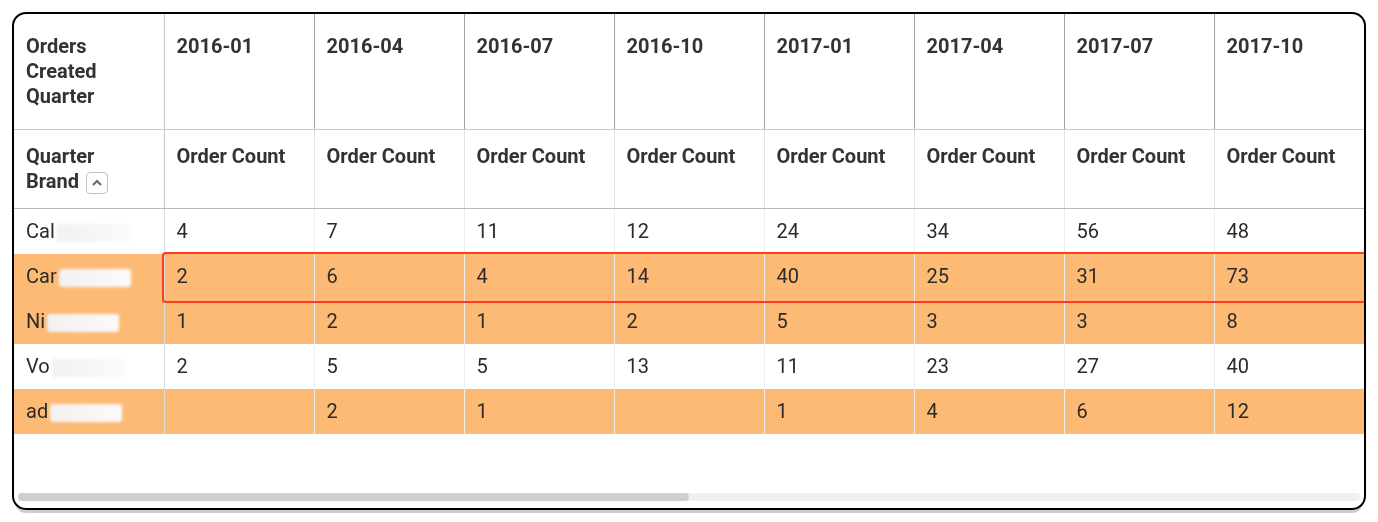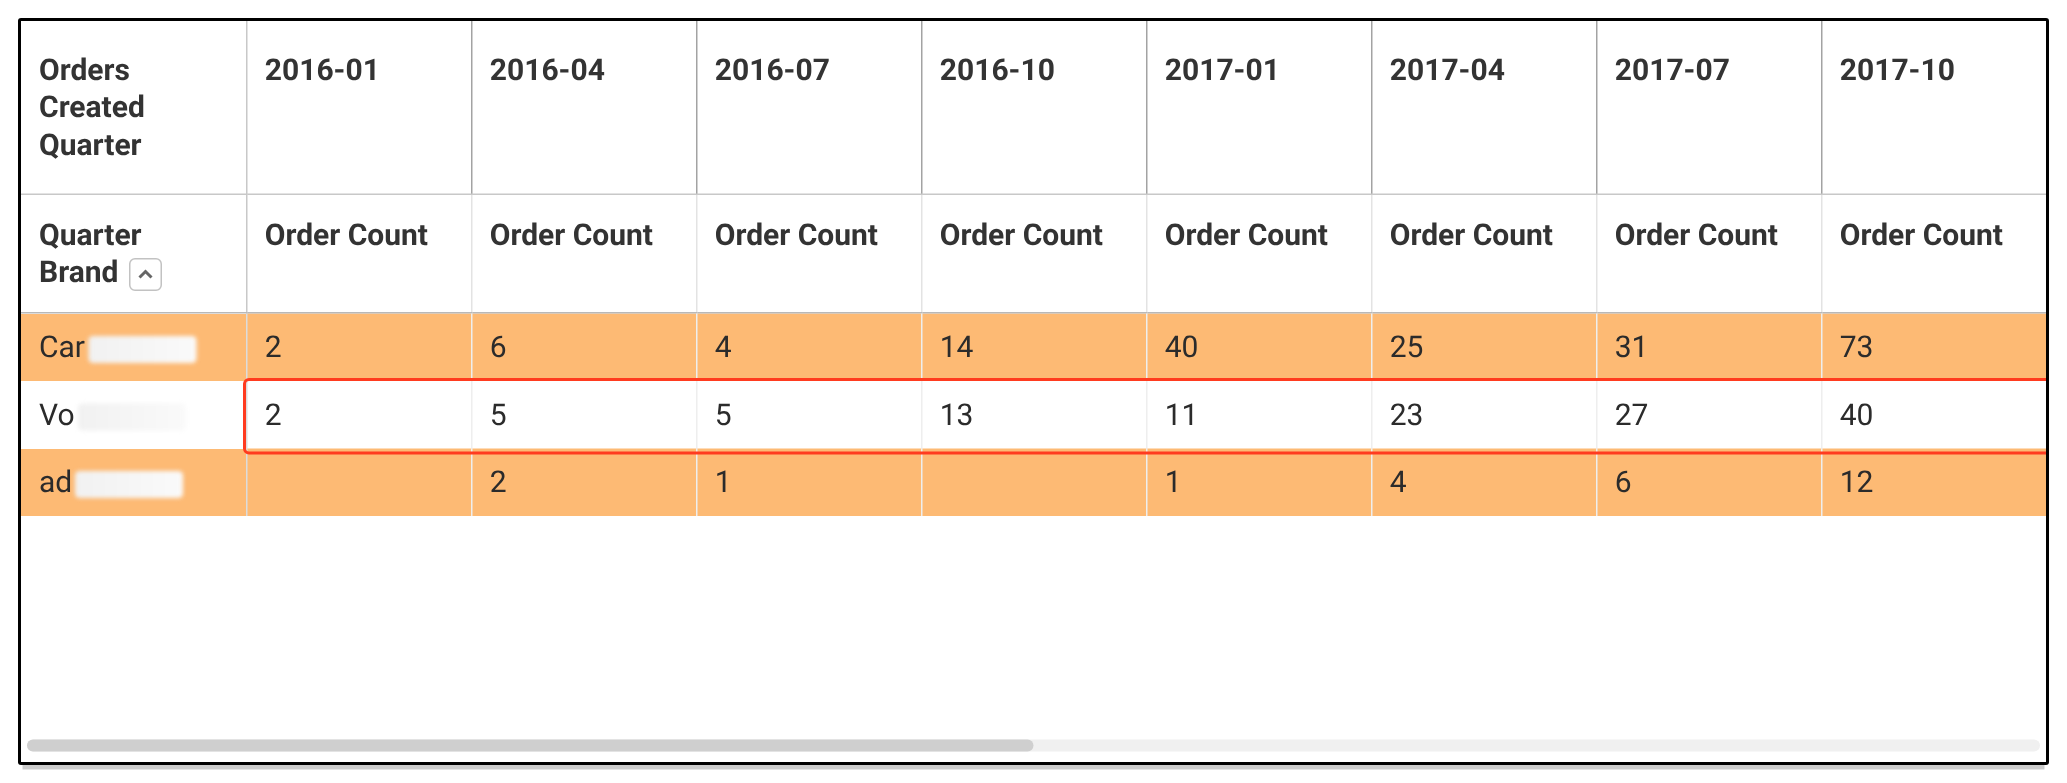--- a/index.html
+++ b/index.html
@@ -1,17 +1,17 @@
 <!DOCTYPE html>
 <html><head>
 <meta charset="utf-8">
 <style>
   html,body{margin:0;padding:0;background:#fff;font-family:-apple-system,BlinkMacSystemFont,"Segoe UI",Roboto,Helvetica,Arial,sans-serif;color:#2b2b2b;}
   .frame{width:1378px;height:522px;box-sizing:border-box;padding:12px;background:#fff;}
-  .card{width:100%;height:100%;box-sizing:border-box;border:2px solid #000;border-radius:2px;box-shadow:0 6px 0 -3px rgba(0,0,0,.2);overflow:hidden;position:relative;display:flex;flex-direction:column;}
+  .card{width:100%;height:100%;box-sizing:border-box;border:2px solid #000;border-radius:14px;box-shadow:0 6px 0 -3px rgba(0,0,0,.2);overflow:hidden;position:relative;display:flex;flex-direction:column;}
   .scroll{flex:1;overflow:hidden;}
   table{border-collapse:collapse;width:100%;table-layout:fixed;}
   col.brand{width:150px;}
   col.qcol{width:150px;}
   th,td{padding:10px 12px;text-align:left;font-size:20px;line-height:1.25;vertical-align:top;}
   thead th{font-weight:700;color:#333;}
   .hdr-row1 th{border-bottom:1px solid #c8c8c8;border-right:1px solid #a3a3a3;padding:20px 12px;}
   .hdr-row1 th:first-child{border-right:1px solid #c8c8c8;}
   .hdr-row2 th{border-bottom:1px solid #b8b8b8;border-right:1px solid #e3e3e3;padding:14px 12px;}
   .hdr-row2 th:first-child{border-right:1px solid #c8c8c8;}
@@ -71,30 +71,52 @@
             <th>Order Count</th>
             <th>Order Count</th>
             <th>Order Count</th>
             <th>Order Count</th>
             <th>Order Count</th>
             <th>Order Count</th>
             <th>Order Count</th>
           </tr>
         </thead>
         <tbody id="tbody">
+            <tr>
+              <td class="brandcell"><span>Cal</span><span class="blur"></span></td>
+              <td>4</td>
+              <td>7</td>
+              <td>11</td>
+              <td>12</td>
+              <td>24</td>
+              <td>34</td>
+              <td>56</td>
+              <td>48</td>
+            </tr>
             <tr class="striped">
               <td class="brandcell"><span>Car</span><span class="blur"></span></td>
               <td>2</td>
               <td>6</td>
               <td>4</td>
               <td>14</td>
               <td>40</td>
               <td>25</td>
               <td>31</td>
               <td>73</td>
+            </tr>
+            <tr class="striped">
+              <td class="brandcell"><span>Ni</span><span class="blur"></span></td>
+              <td>1</td>
+              <td>2</td>
+              <td>1</td>
+              <td>2</td>
+              <td>5</td>
+              <td>3</td>
+              <td>3</td>
+              <td>8</td>
             </tr>
             <tr>
               <td class="brandcell"><span>Vo</span><span class="blur"></span></td>
               <td>2</td>
               <td>5</td>
               <td>5</td>
               <td>13</td>
               <td>11</td>
               <td>23</td>
               <td>27</td>

